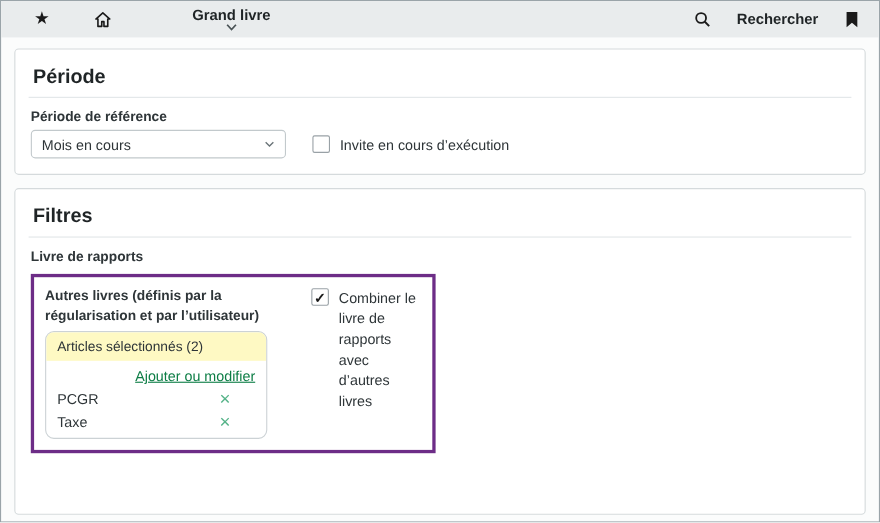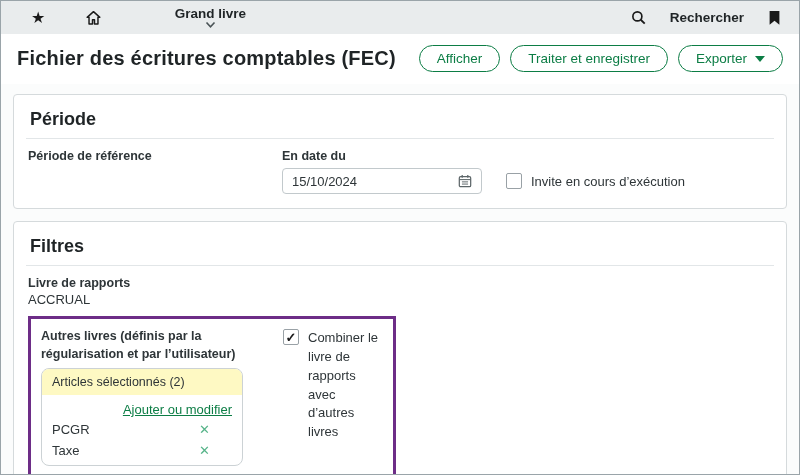--- a/index.html
+++ b/index.html
@@ -119,72 +119,48 @@
         <span class="search-label">Rechercher</span>
       </div>
       <span>
         <svg class="icon-svg" width="13" height="16" viewBox="0 0 14 18">
             <path d="M1.5 1h11v15.5L7 12 1.5 16.5Z" fill="#1a1a1a"></path>
           </svg>
       </span>
     </div>
   </div>
 
-  <div class="titlebar">
-    <span class="page-title">Fichier des écritures comptables (FEC)</span>
-    <div class="title-actions">
-      <button class="pill-btn">
-        <span>Afficher</span>
-      </button>
-      <button class="pill-btn">
-        <span>Traiter et enregistrer</span>
-      </button>
-      <button class="pill-btn">
-        <span>Exporter</span>
-        <span class="caret-down"></span>
-      </button>
-    </div>
-  </div>
 
   <div class="card card-periode">
     <div class="section-title">Période</div>
     <div class="section-divider"></div>
     <div class="fields-row">
       <div style="width:232px;">
         <div class="field-label">Période de référence</div>
-      </div>
-      <div style="width:200px; margin-left:22px;">
-        <div class="field-label">En date du</div>
-        <div class="input-box">
-          <span class="field-value">15/10/2024</span>
-          <span style="margin-left:auto;">
-            <svg class="icon-svg" width="14" height="14" viewBox="0 0 16 16">
-                <rect x="1.5" y="3" width="13" height="11.5" rx="1.5" fill="none" stroke="#5c6568" stroke-width="1.4"></rect>
-                <line x1="4.8" y1="1.2" x2="4.8" y2="4.2" stroke="#5c6568" stroke-width="1.4"></line>
-                <line x1="11.2" y1="1.2" x2="11.2" y2="4.2" stroke="#5c6568" stroke-width="1.4"></line>
-                <line x1="1.5" y1="6.4" x2="14.5" y2="6.4" stroke="#5c6568" stroke-width="1.2"></line>
-                <line x1="4.5" y1="9" x2="11.5" y2="9" stroke="#5c6568" stroke-width="1.1"></line>
-                <line x1="4.5" y1="11.5" x2="11.5" y2="11.5" stroke="#5c6568" stroke-width="1.1"></line>
+        <div class="select-box">
+          <span class="field-value">Mois en cours</span>
+          <span class="chev">
+            <svg class="icon-svg" width="10" height="7" viewBox="0 0 11 8">
+                <polyline points="1.5,1.5 5.5,5.5 9.5,1.5" fill="none" stroke="#6a7478" stroke-width="1.4"></polyline>
               </svg>
           </span>
         </div>
       </div>
       <div class="check-row" style="margin-left:24px; margin-top:24px;">
         <span class="checkbox"></span>
         <span class="check-label">Invite en cours d’exécution</span>
       </div>
     </div>
   </div>
 
   <div class="card card-filtres">
     <div class="section-title">Filtres</div>
     <div class="section-divider"></div>
 
     <div class="field-label" style="margin-bottom:2px;">Livre de rapports</div>
-    <div class="plain-value">ACCRUAL</div>
 
     <div class="highlight-box">
       <div class="other-books-col">
         <div class="other-books-label">Autres livres (définis par la régularisation et par l’utilisateur)</div>
         <div class="items-panel">
           <div class="items-header">Articles sélectionnés (2)</div>
           <div class="link-row">
             <span class="add-edit-link">Ajouter ou modifier</span>
           </div>
           <div class="item-row">

